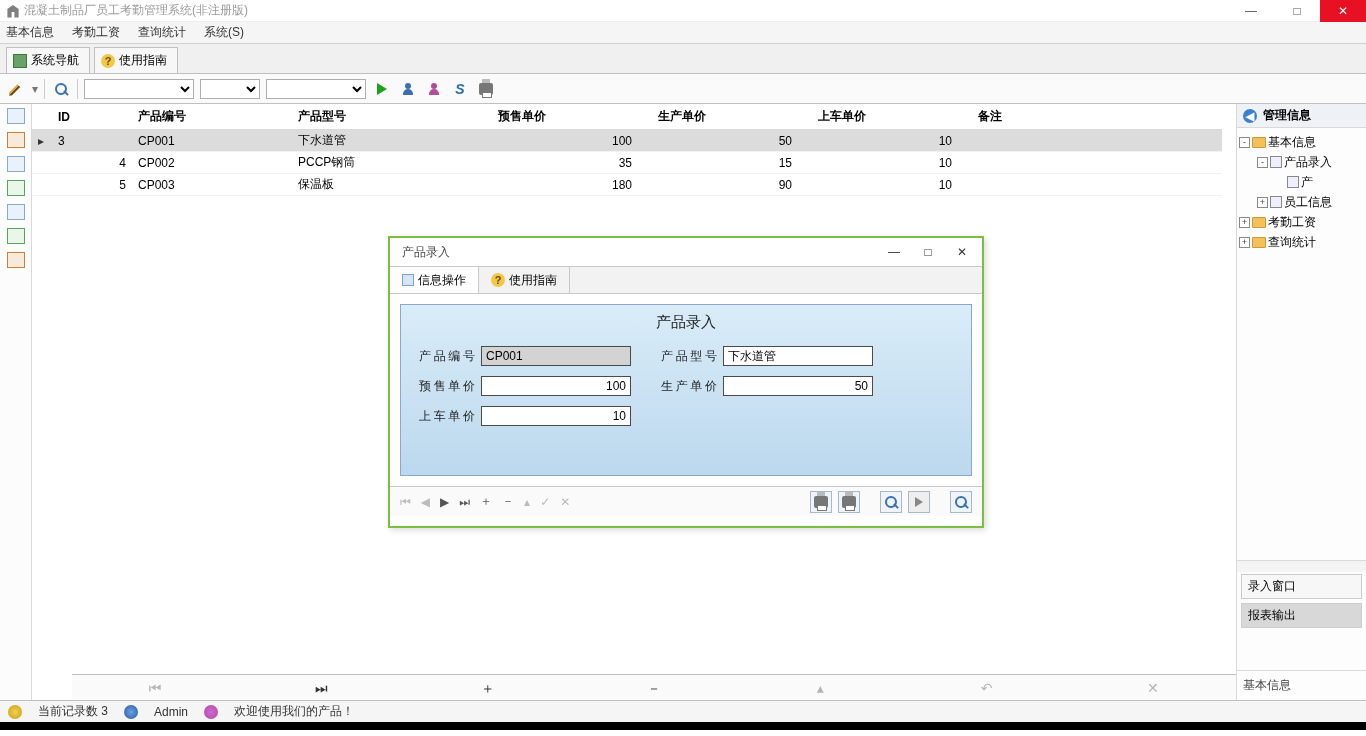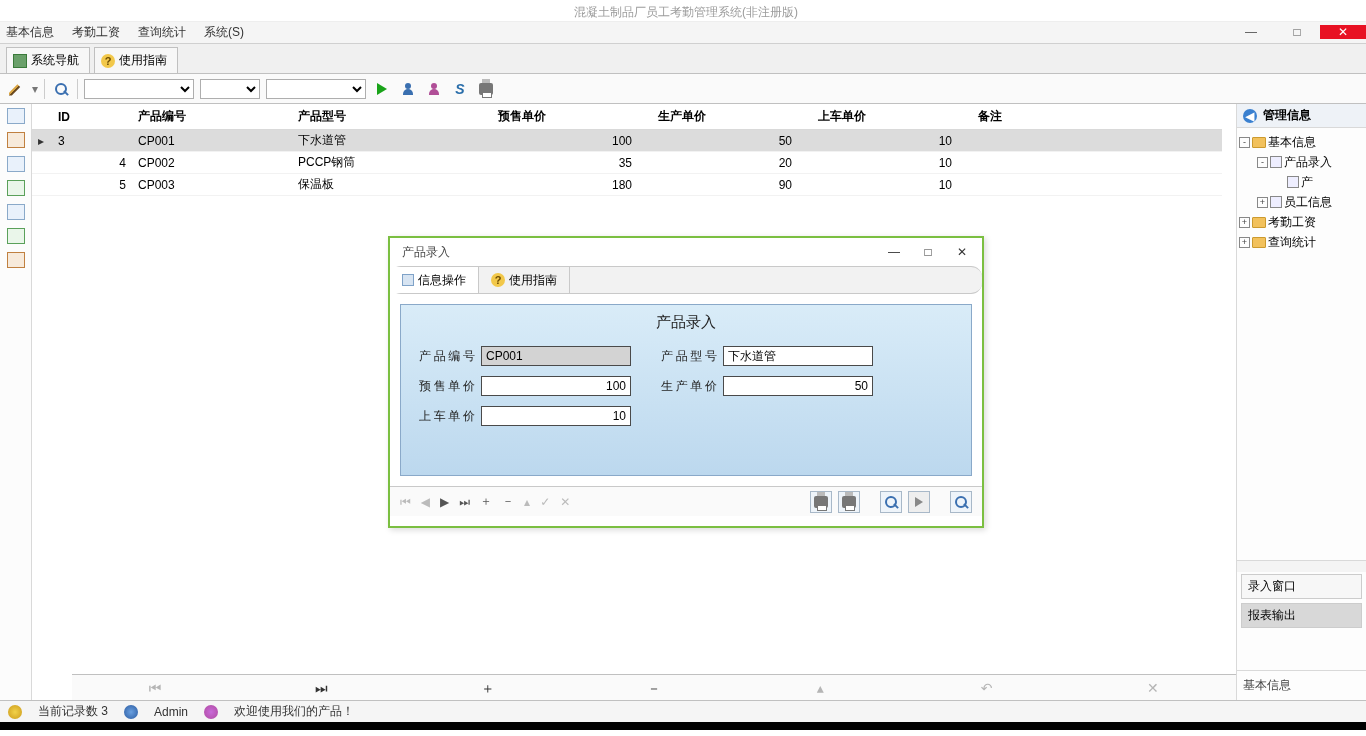--- a/index.html
+++ b/index.html
@@ -1,19 +1,19 @@
 <!DOCTYPE html>
 <html><head>
 <meta charset="utf-8">
 <style>
 * { box-sizing: border-box; margin: 0; padding: 0; font-family: "Microsoft YaHei", "SimSun", sans-serif; font-size: 12px; }
 html, body { width: 1366px; height: 736px; background: #fff; overflow: hidden; }
 
 
-.titlebar { height: 22px; background: #fff; border-bottom: 1px solid #eee; display: flex; align-items: center; color: #9c9c9c; padding-left: 6px; gap: 4px; flex-direction: column; }
+.titlebar { height: 22px; background: #fff; border-bottom: 1px solid #eee; display: flex; align-items: center; color: #9c9c9c; padding-left: 6px; gap: 4px; }
 .titlebar .app-ico { width: 14px; height: 14px; background: #7f7f7f; clip-path: polygon(10% 100%,10% 40%,50% 10%,90% 40%,90% 100%,60% 100%,60% 60%,40% 60%,40% 100%); }
 .winctrls { margin-left: auto; display: flex; height: 22px; }
 .winctrls div { width: 46px; display: flex; align-items: center; justify-content: center; color: #555; }
 .winctrls div:last-child { background: #e81123; color: #fff; }
 
 
 .menubar { height: 22px; background: #f5f5f5; border-bottom: 1px solid #d0d0d0; display: flex; align-items: center; padding-left: 6px; gap: 18px; color: #333; }
 
 
 .tabstrip { height: 30px; background: #f0f0f0; border-bottom: 1px solid #c0c0c0; display: flex; align-items: flex-end; padding-left: 6px; gap: 4px; }
@@ -78,21 +78,21 @@
 .statusbar { height: 22px; border-top: 1px solid #c0c0c0; background: #f5f5f5; display: flex; align-items: center; gap: 16px; padding: 0 8px; color: #333; }
 .statusbar .sico { width: 14px; height: 14px; border-radius: 50%; background: radial-gradient(circle,#f2d24a,#cc9a1a); }
 .statusbar .sico.b { background: radial-gradient(circle,#6aa0e0,#2a5aa0); }
 .statusbar .sico.m { background: radial-gradient(circle,#c86ad8,#b04aa0); }
 
 
 .dialog { position: absolute; left: 388px; top: 236px; width: 596px; height: 292px; border: 2px solid #7bbf41; background: #fff; box-shadow: 2px 2px 6px rgba(0,0,0,.15); }
 .dlg-title { height: 28px; display: flex; align-items: center; padding: 0 6px; gap: 6px; color: #444; }
 .dlg-title .spacer { flex: 1; }
 .dlg-title .wb { width: 28px; text-align: center; font-size: 12px; color: #333; }
-.dlg-tabs { height: 28px; border-top: 1px solid #c9c9c9; border-bottom: 1px solid #c9c9c9; display: flex; background: #f2f2f2; border-radius: 11px; }
+.dlg-tabs { height: 28px; border-top: 1px solid #c9c9c9; border-bottom: 1px solid #c9c9c9; display: flex; background: #f2f2f2; }
 .dlg-tabs .dt { padding: 4px 12px; display: flex; align-items: center; gap: 4px; border-right: 1px solid #c9c9c9; }
 .dlg-tabs .dt.active { background: #fff; }
 .dlg-body { padding: 10px; }
 .formpane { border: 1px solid #8aa9c9; height: 172px; background: linear-gradient(#d9ecf8,#bcd8ee); padding: 8px 18px; }
 .formpane h3 { text-align: center; font-size: 15px; font-weight: normal; color: #222; margin-bottom: 14px; }
 .frow { display: flex; gap: 30px; margin-bottom: 10px; }
 .fcell { display: flex; align-items: center; gap: 6px; }
 .fcell label { width: 56px; text-align: justify; text-align-last: justify; color: #222; }
 .fcell input { width: 150px; height: 20px; border: 1px solid #4a4a4a; background: #fff; padding: 0 4px; }
 .fcell input.ro { background: #d3d3d3; }
@@ -206,21 +206,21 @@
           <td class="num">50</td>
           <td class="num">10</td>
           <td></td>
         </tr>
         <tr>
           <td></td>
           <td class="num" style="text-align:right;padding-right:6px">4</td>
           <td>CP002</td>
           <td>PCCP钢筒</td>
           <td class="num">35</td>
-          <td class="num">20</td>
+          <td class="num">15</td>
           <td class="num">10</td>
           <td></td>
         </tr>
         <tr>
           <td></td>
           <td class="num" style="text-align:right;padding-right:6px">5</td>
           <td>CP003</td>
           <td>保温板</td>
           <td class="num">180</td>
           <td class="num">90</td>

